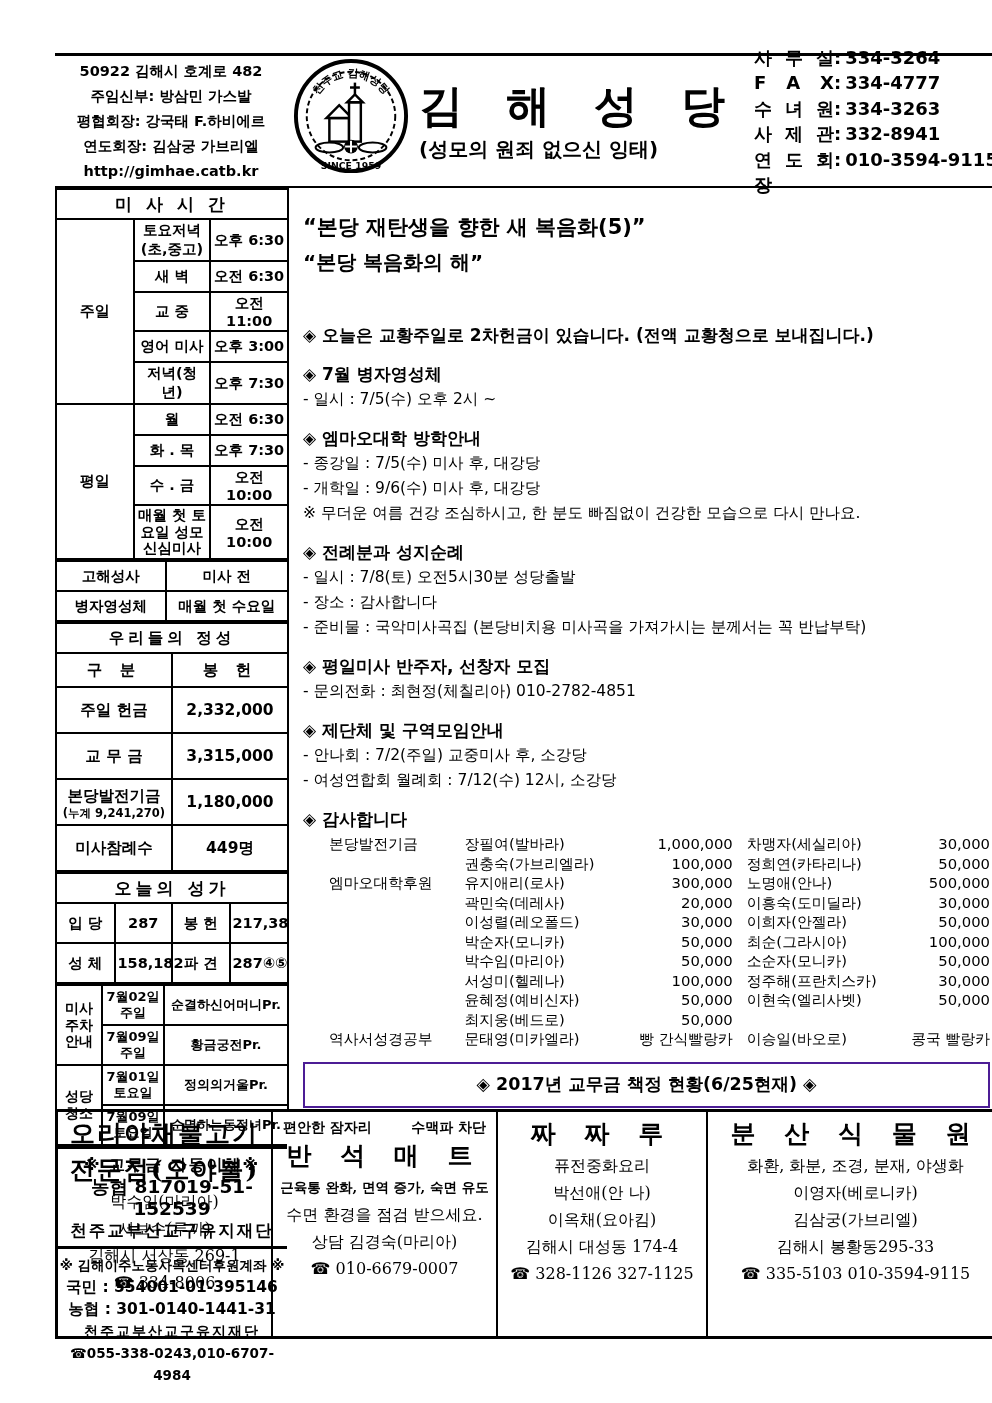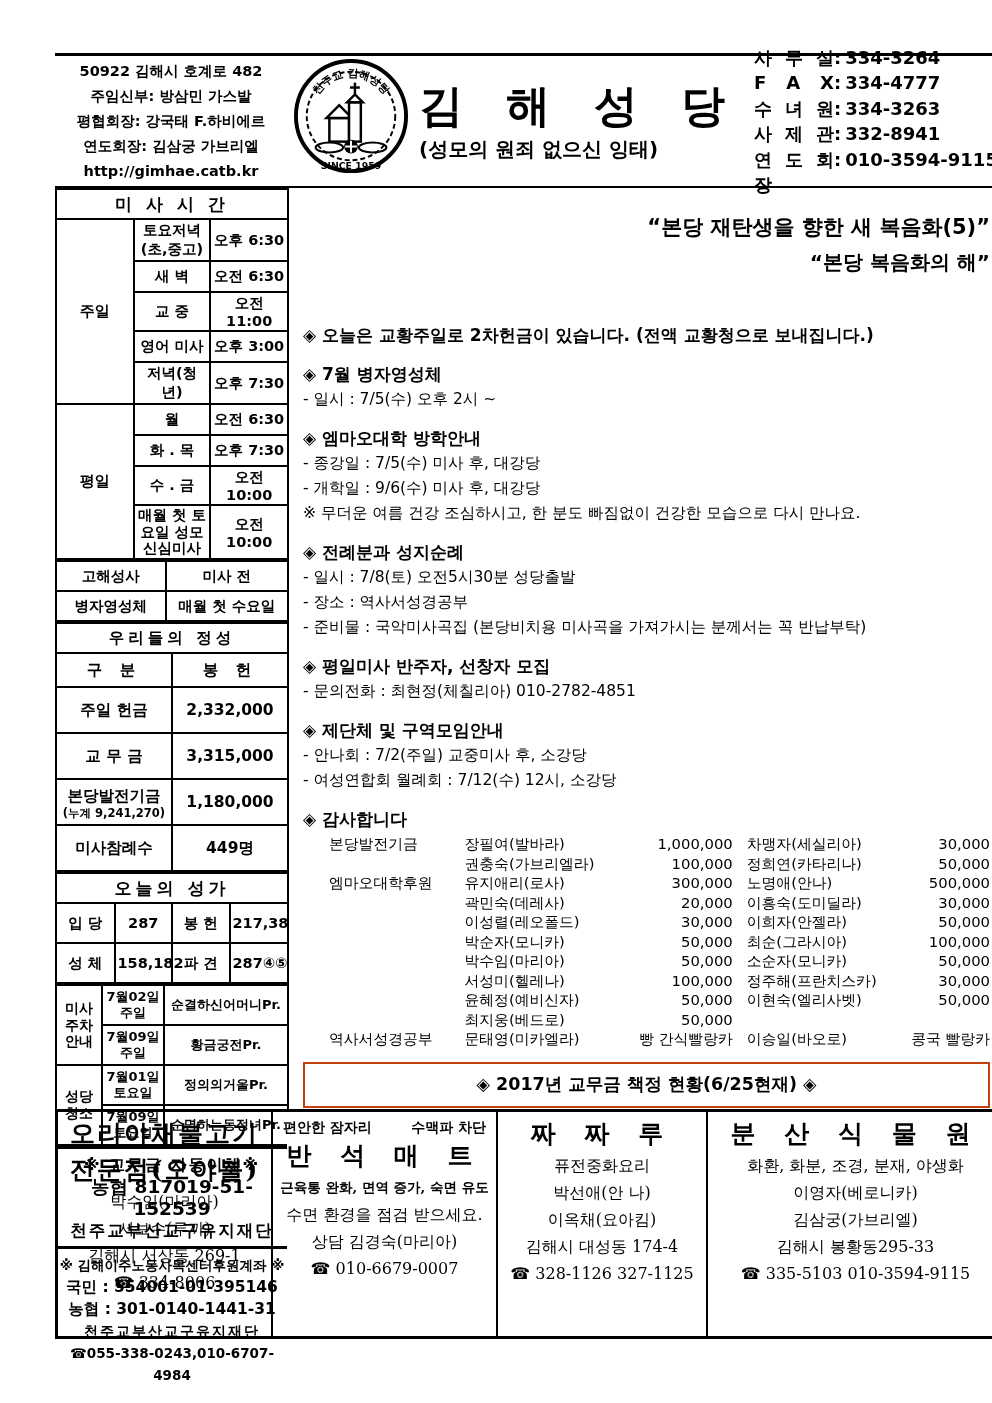--- a/index.html
+++ b/index.html
@@ -58,36 +58,36 @@
   .autopay-box .l1 { font-size:18.5px; }
   .autopay-box .l2 { font-size:16.5px; letter-spacing:2px; }
   .support-box { flex:1; }
   .support-box .l0 { font-size:13.5px; }
   .support-box .l1, .support-box .l2 { font-size:15.5px; }
   .support-box .l3 { font-size:14px; letter-spacing:2px; }
   .support-box .l4 { font-size:13.5px; }
   .box div { line-height:22px; }
 
   
-  .main-title { text-align:right; font-weight:bold; font-size:21px; line-height:35px; margin-top:12px; }
+  .main-title { text-align:left; font-weight:bold; font-size:21px; line-height:35px; margin-top:12px; }
   .main-title .t2 { font-size:20px; }
   .spacer-lg { height:42px; }
   .notice { margin-bottom:13px; }
   .notice-heading { font-weight:bold; font-size:17px; line-height:26px; }
   .notice-item { font-size:15.5px; line-height:25px; }
 
   .thanks-table { width:auto; margin:2px 0 4px 26px; }
   .thanks-table td { border:none; font-weight:normal; font-size:14.8px; line-height:19.5px; padding:0 14px 0 0; text-align:left; white-space:nowrap; }
   .thanks-table .cat { width:128px; }
   .thanks-table .nm1 { width:172px; }
   .thanks-table .amt { width:84px; text-align:right; }
   .thanks-table .nm2 { width:158px; }
   .thanks-table .amt2 { width:62px; text-align:right; padding-right:0; }
 
-  .status-box { border:2px solid #c2410c; margin-top:5px; padding:7px 10px 9px 10px; }
+  .status-box { border:2px solid #4c1d95; margin-top:5px; padding:7px 10px 9px 10px; }
   .status-title { text-align:center; font-weight:bold; font-size:17.5px; line-height:26px; }
 
   
   .ads { display:flex; border:3px solid #000; height:230px; box-sizing:border-box;
          font-family:"DejaVu Serif", serif; text-align:center; }
   .ad { box-sizing:border-box; padding-top:4px; }
   .ad + .ad { border-left:2px solid #000; }
   .ad1 { width:213px; }
   .ad2 { width:225px; }
   .ad3 { width:210px; }
@@ -343,21 +343,21 @@
       <div class="notice">
         <div class="notice-heading">◈ 엠마오대학 방학안내</div>
         <div class="notice-item">- 종강일 : 7/5(수) 미사 후, 대강당</div>
         <div class="notice-item">- 개학일 : 9/6(수) 미사 후, 대강당</div>
         <div class="notice-item">※ 무더운 여름 건강 조심하시고, 한 분도 빠짐없이 건강한 모습으로 다시 만나요.</div>
       </div>
 
       <div class="notice">
         <div class="notice-heading">◈ 전례분과 성지순례</div>
         <div class="notice-item">- 일시 : 7/8(토) 오전5시30분 성당출발</div>
-        <div class="notice-item">- 장소 : 역사서성경공부</div>
+        <div class="notice-item">- 장소 : 감사합니다</div>
         <div class="notice-item">- 준비물 : 국악미사곡집 (본당비치용 미사곡을 가져가시는 분께서는 꼭 반납부탁)</div>
       </div>
 
       <div class="notice">
         <div class="notice-heading">◈ 평일미사 반주자, 선창자 모집</div>
         <div class="notice-item">- 문의전화 : 최현정(체칠리아) 010-2782-4851</div>
       </div>
 
       <div class="notice">
         <div class="notice-heading">◈ 제단체 및 구역모임안내</div>

